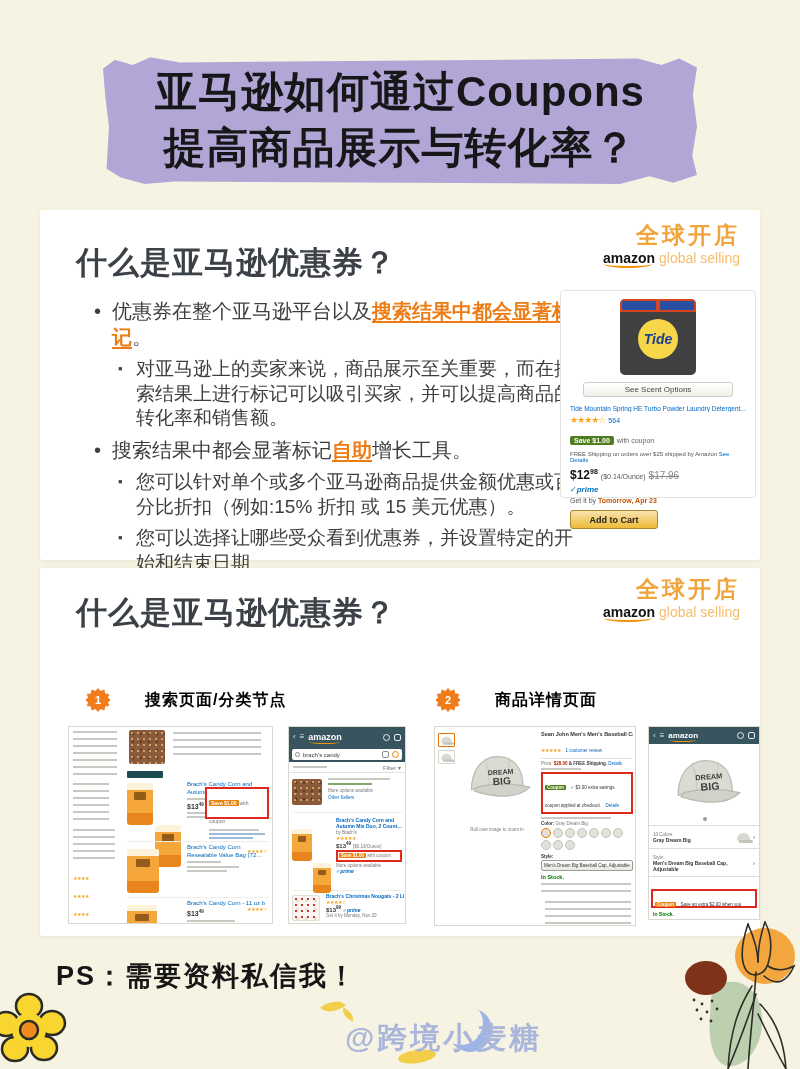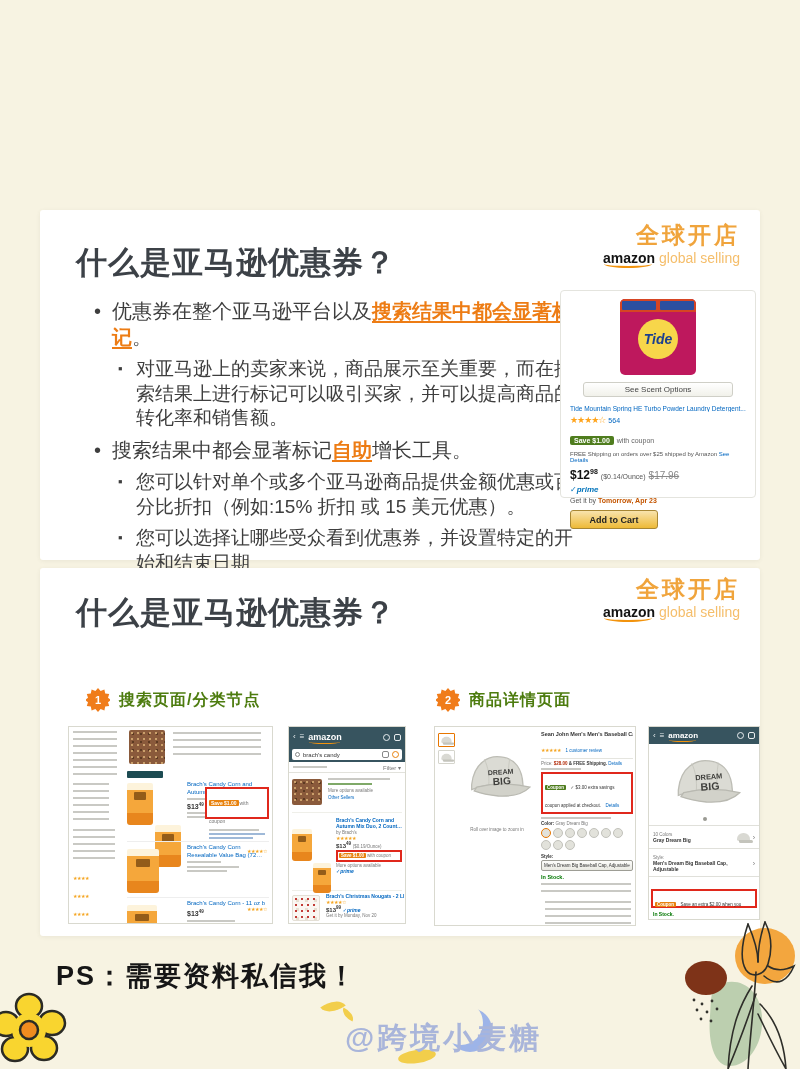--- a/index.html
+++ b/index.html
@@ -39,21 +39,21 @@
   .c1-bullets { position:absolute; left:52px; top:82px; width:492px; color:#3E3E3E; }
   .lvl1 { position:relative; padding-left:20px; font-size:20px; line-height:1.3; margin-top:6px; }
   .lvl1::before { content:"•"; position:absolute; left:2px; top:0; }
   .lvl2 { position:relative; padding-left:18px; margin-left:26px; font-size:19px; line-height:1.3; margin-top:7px; }
   .lvl2::before { content:"▪"; position:absolute; left:0; top:0; font-size:13px; line-height:1.9; }
   .hl { color:#ED7C14; font-weight:800; text-decoration:underline; text-underline-offset:3px; }
 
   
   .tide { position:absolute; left:520px; top:80px; width:196px; height:208px;
     border:1px solid #E4E4DE; border-radius:4px; background:#fff; padding:8px 9px; }
-  .tide-img { width:76px; height:76px; margin:0 auto; background:#be185d; border-radius:5px; position:relative; overflow:hidden; }
+  .tide-img { width:76px; height:76px; margin:0 auto; background:#404040; border-radius:5px; position:relative; overflow:hidden; }
   .tide-band { position:absolute; left:0; top:0; right:0; height:13px; background:#D64523; display:flex; }
   .tide-band i { flex:1; background:#2B4FA0; margin:2px; border-radius:1px; }
   .tide-circle { position:absolute; left:50%; top:52%; width:40px; height:40px; transform:translate(-50%,-50%);
     background:#F7D64A; border-radius:50%; display:flex; align-items:center; justify-content:center; }
   .tide-circle span { font-size:14px; font-weight:800; font-style:italic; color:#1B3F8F; }
   .scent-btn { display:block; margin:7px auto 0; width:150px; height:15px; border:1px solid #CFCFC7; border-radius:3px;
     background:linear-gradient(#fff,#F1F1EA); font-size:8px; color:#444; text-align:center; line-height:14px; }
   .tide-title { margin-top:8px; font-size:6.5px; color:#0066C0; white-space:nowrap; overflow:hidden; }
   .tide-stars { margin-top:3px; font-size:9px; color:#FFA41C; letter-spacing:-1px; }
   .tide-reviews { font-size:7px; color:#0066C0; letter-spacing:0; margin-left:3px; }
@@ -72,21 +72,21 @@
     background:linear-gradient(#F8E3AD,#EEBA37); font-size:9px; font-weight:700; color:#222; text-align:center; line-height:18px; }
 
   
   .c2-bullet { position:absolute; left:38px; top:72px; font-size:22px; color:#3E3E3E; padding-left:20px; }
   .c2-bullet::before { content:"•"; position:absolute; left:2px; }
   .sec-label { position:absolute; display:flex; align-items:center; gap:9px; }
   .burst { width:24px; height:24px; position:relative; flex:0 0 24px; }
   .burst svg { display:block; }
   .burst span { position:absolute; inset:0; display:flex; align-items:center; justify-content:center;
     color:#fff; font-size:11px; font-weight:700; }
-  .sec-text { font-size:16px; font-weight:800; color:#4d7c0f; letter-spacing:1px; }
+  .sec-text { font-size:16px; font-weight:800; color:#000000; letter-spacing:1px;margin-left:26px; }
 
   
   .shot { position:absolute; background:#fff; border:1px solid #D9D9CF; overflow:hidden; }
   .lines { background:repeating-linear-gradient(180deg,#C9C9C4 0 2px, rgba(0,0,0,0) 2px 7px); }
   .bar { height:2px; background:#C9C9C4; }
   .hlbox { border:2px solid #E0281C; background:#fff; }
   .obadge { display:inline-block; background:#E8820E; color:#fff; font-weight:700; border-radius:1px; padding:0 2px; }
   .gbadge { display:inline-block; background:#4F7D1E; color:#fff; font-weight:700; border-radius:1px; padding:0 2px; }
   .t45 { font-size:4.5px; } .t5 { font-size:5px; } .t55 { font-size:5.5px; } .t6 { font-size:6px; } .t7 { font-size:7px; }
   .blue { color:#0066C0; } .gray { color:#777; } .dark { color:#333; } .redp { color:#B12704; } .greenp { color:#007600; }
@@ -125,20 +125,24 @@
   .wm-leaf { position:absolute; background:#F2CE4B; border-radius:0 100% 0 100%; z-index:1; }
   .wm-crescent { position:absolute; width:44px; height:44px; z-index:1; }
   .wm-crescent .c1 { position:absolute; inset:0; background:#9DB4E8; border-radius:50%; }
   .wm-crescent .c2 { position:absolute; inset:0; background:#F7F3E2; border-radius:50%; transform:translate(-9px,-7px); }
 </style>
 </head>
 <body>
 
 <div class="page">
 
+  <div class="banner">
+    <div class="banner-line">亚马逊如何通过Coupons</div>
+    <div class="banner-line">提高商品展示与转化率？</div>
+  </div>
 
   <div class="card card1">
     <div class="gs-logo">
       <div class="gs-cn">全球开店</div>
       <div class="gs-sub">
         <span class="gs-amazon">amazon</span>
         <span class="gs-tag">global selling</span>
       </div>
     </div>
 

